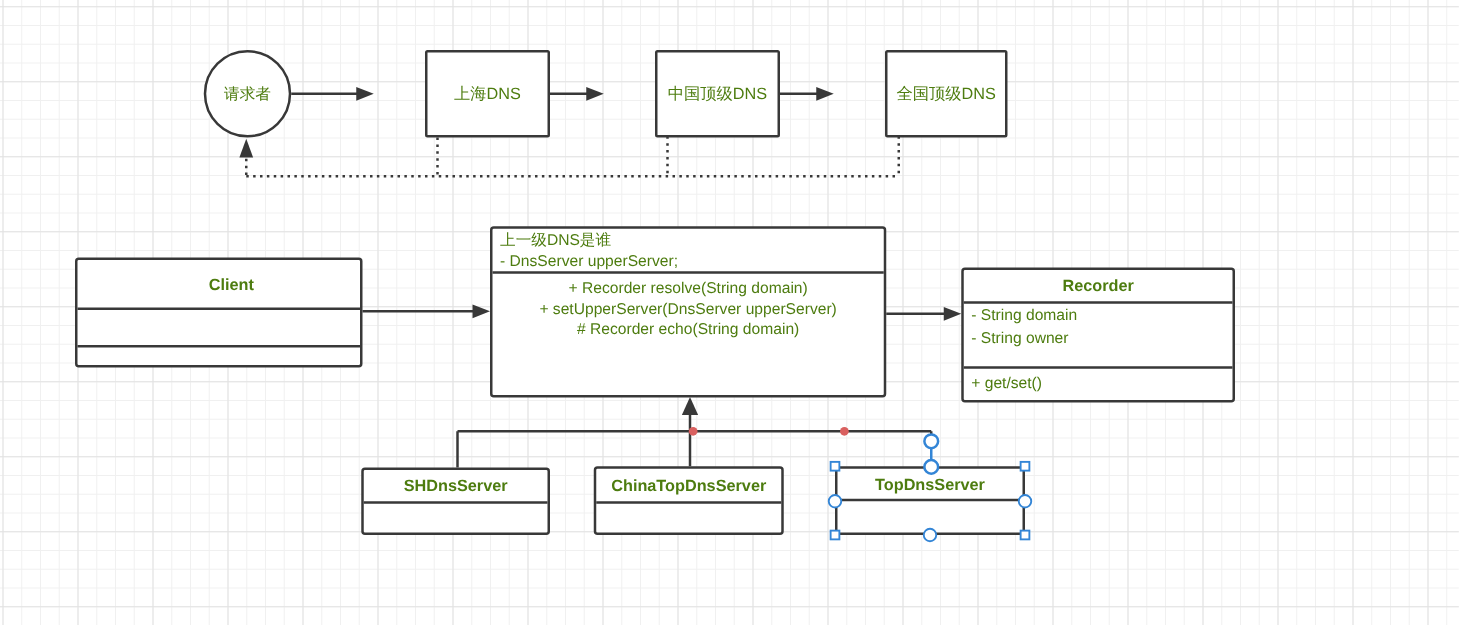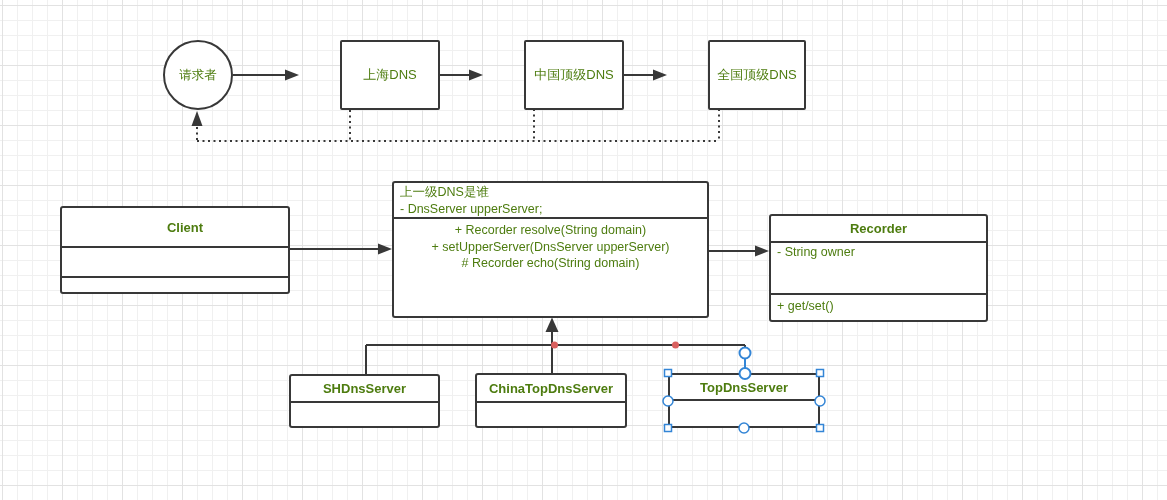--- a/index.html
+++ b/index.html
@@ -122,20 +122,21 @@
     <div class="sec" style="height:70px;padding-top:3px;text-align:center;">
       <div class="memberline">+ Recorder resolve(String domain)</div>
       <div class="memberline">+ setUpperServer(DnsServer upperServer)</div>
       <div class="memberline"># Recorder echo(String domain)</div>
     </div>
   </div>
 
   <div class="node uml" style="left:769px;top:194px;width:219px;height:108px;margin-top:20px;">
     <div class="title" style="height:27px;">Recorder</div>
     <div class="sec bordered" style="height:52px;line-height:17.5px;padding-top:1px;">
+      <div class="memberline">- String domain</div>
       <div class="memberline">- String owner</div>
     </div>
     <div class="sec" style="height:25px;padding-top:3px;">
       <div class="memberline">+ get/set()</div>
     </div>
   </div>
 
   <div class="node uml" style="left:289px;top:374px;width:151px;height:54px;">
     <div class="title" style="height:27px;">SHDnsServer</div>
     <div class="sec"></div>

